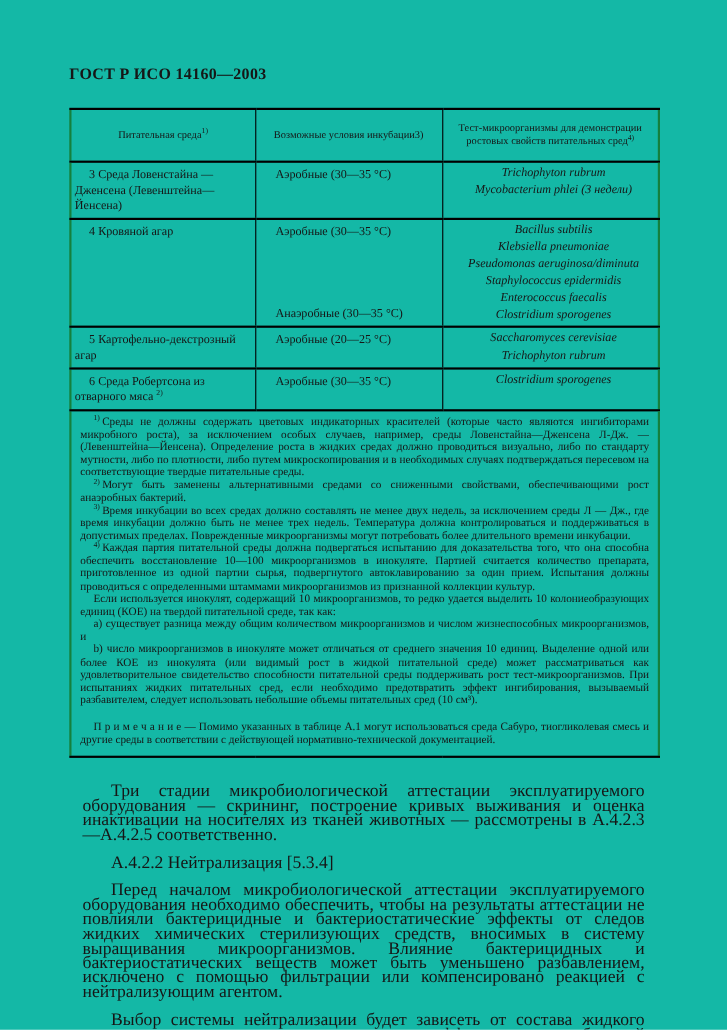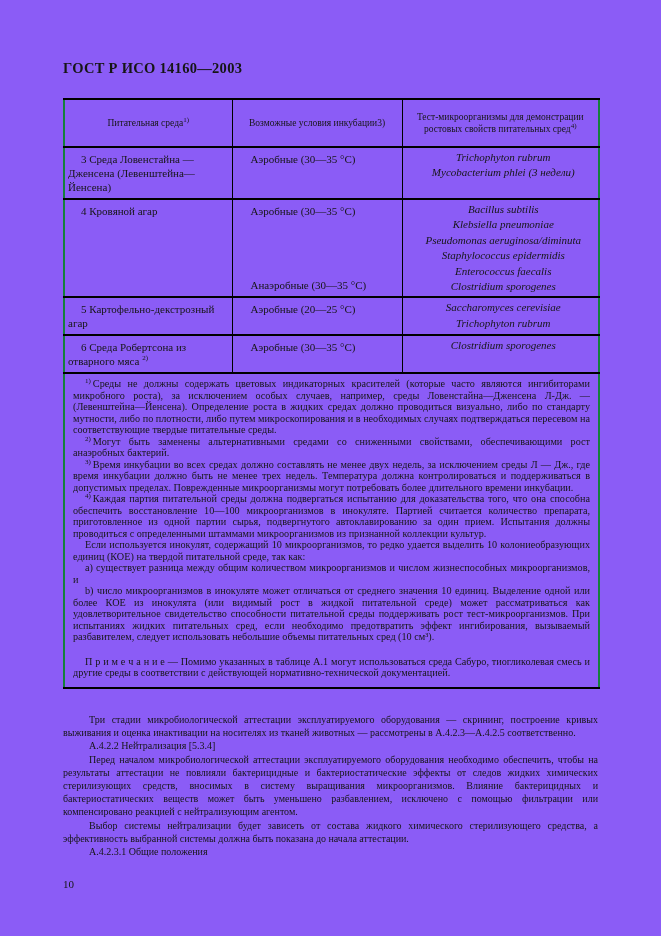--- a/index.html
+++ b/index.html
@@ -1,20 +1,20 @@
 <!DOCTYPE html>
 <html><head>
 <meta charset="utf-8">
 <style>
   html,body { margin:0; padding:0; }
   .page {
     position: relative;
     width: 661px;
     height: 936px;
-    background: #8b5cf6;
+    background: #14b8a6;
     color: #161616;
     font-family: "Liberation Serif", "DejaVu Serif", serif;
     box-sizing: border-box;
     padding: 60px 63px 0 63px;
     overflow: hidden;
   }
   .doc-title {
     font-size: 14.5px;
     font-weight: bold;
     letter-spacing: 0.3px;
@@ -82,22 +82,22 @@
     line-height: 11.5px;
     text-align: justify;
     text-indent: 12px;
   }
   .fn sup.fn-marker { font-size: 7px; line-height: 0; }
   .fn sup.fn-marker:not(:empty) { margin-right: 2px; }
   sup.hdr-sup, sup.cell-sup { font-size: 7px; line-height: 0; }
   .note { margin-top: 13px; }
   .body-text { margin-top: 24px; }
   .body-text p {
-    margin: 0;
-    font-size: 10px;
+    margin: 12px;
+    font-size: 16px;
     line-height: 13.2px;
     text-align: justify;
     text-indent: 26px;
   }
   .page-num {
     font-size: 11px;
     margin-top: 20px;
   }
   .r3 { height: 30px; }
   .r4 { height: 92px; }

